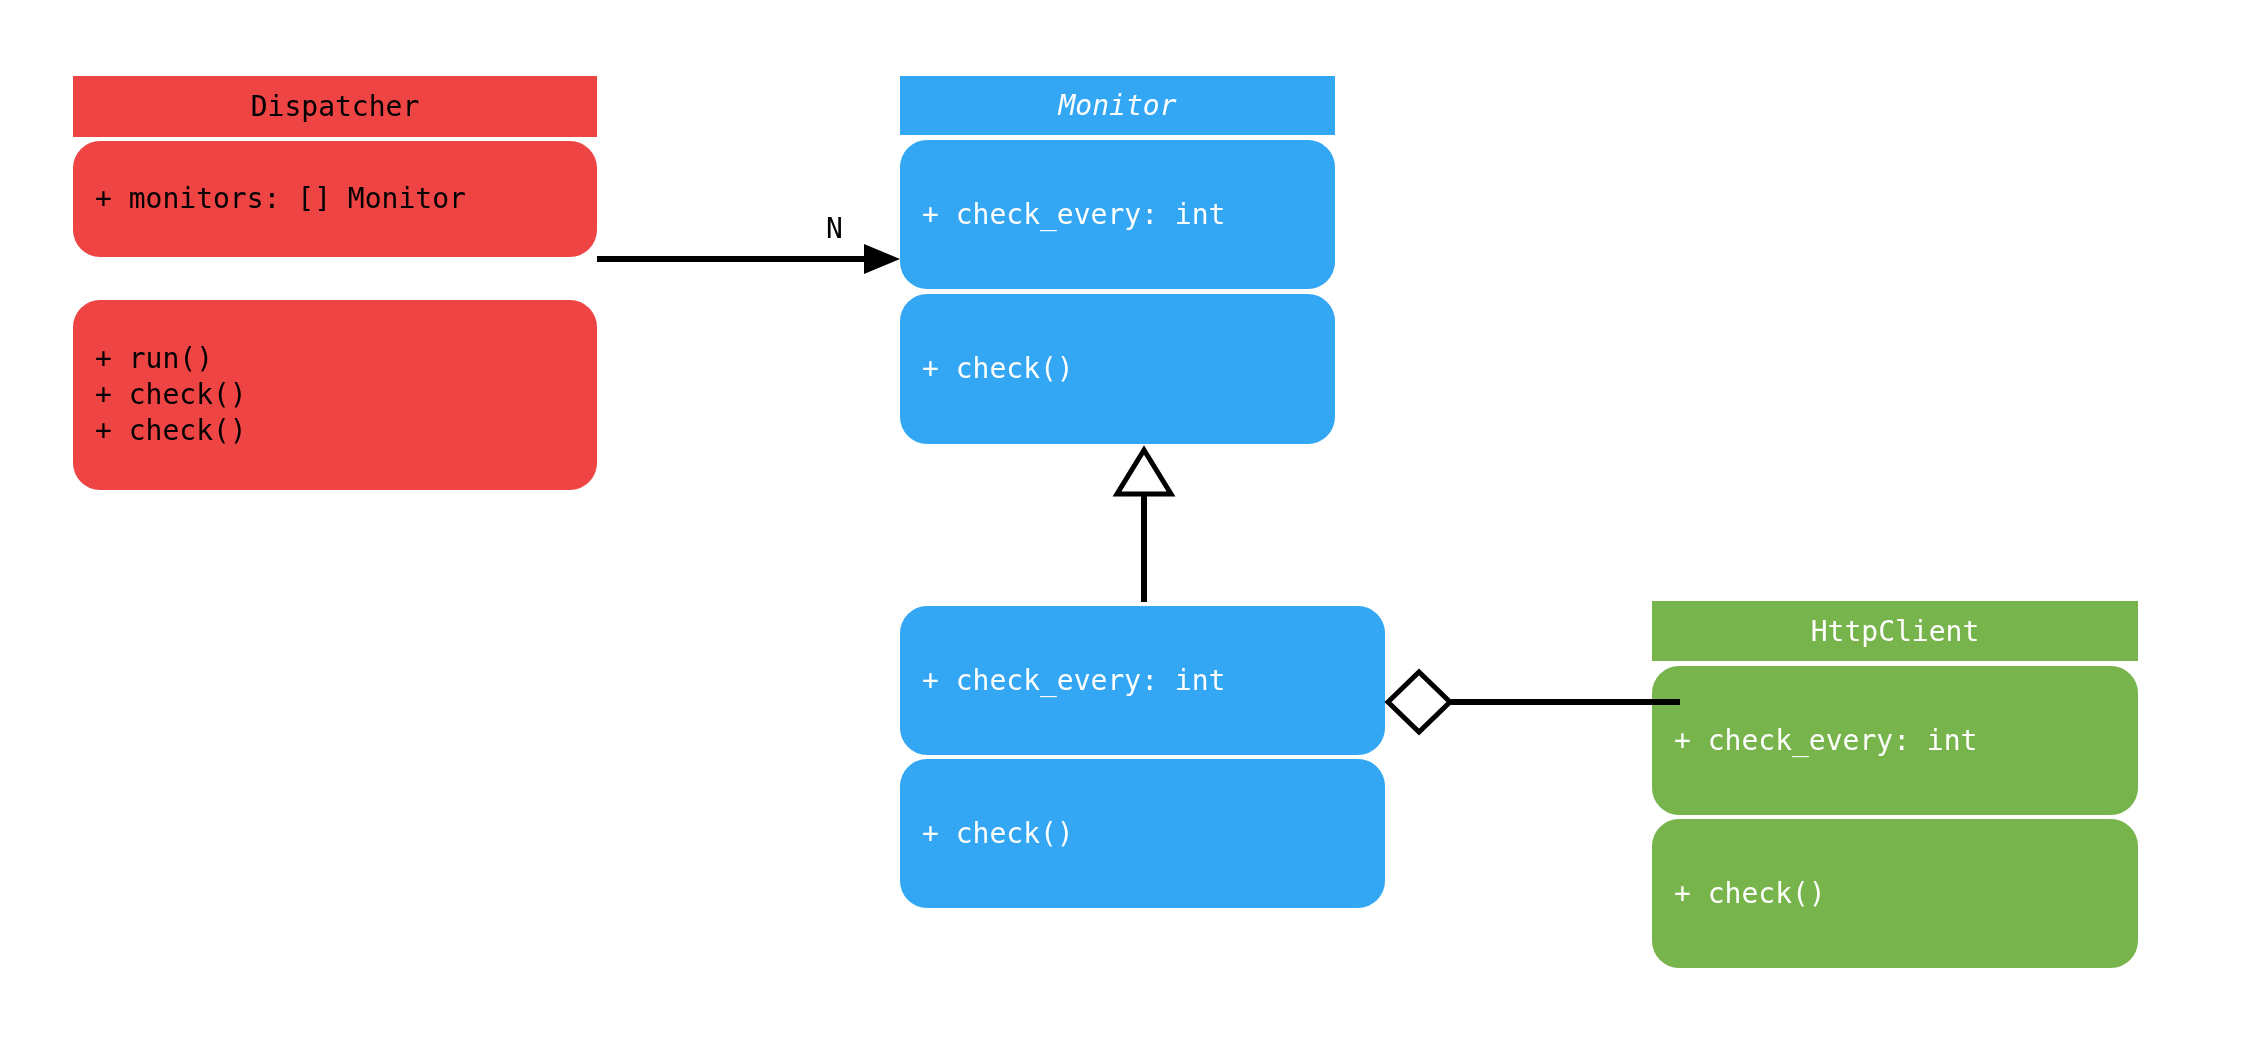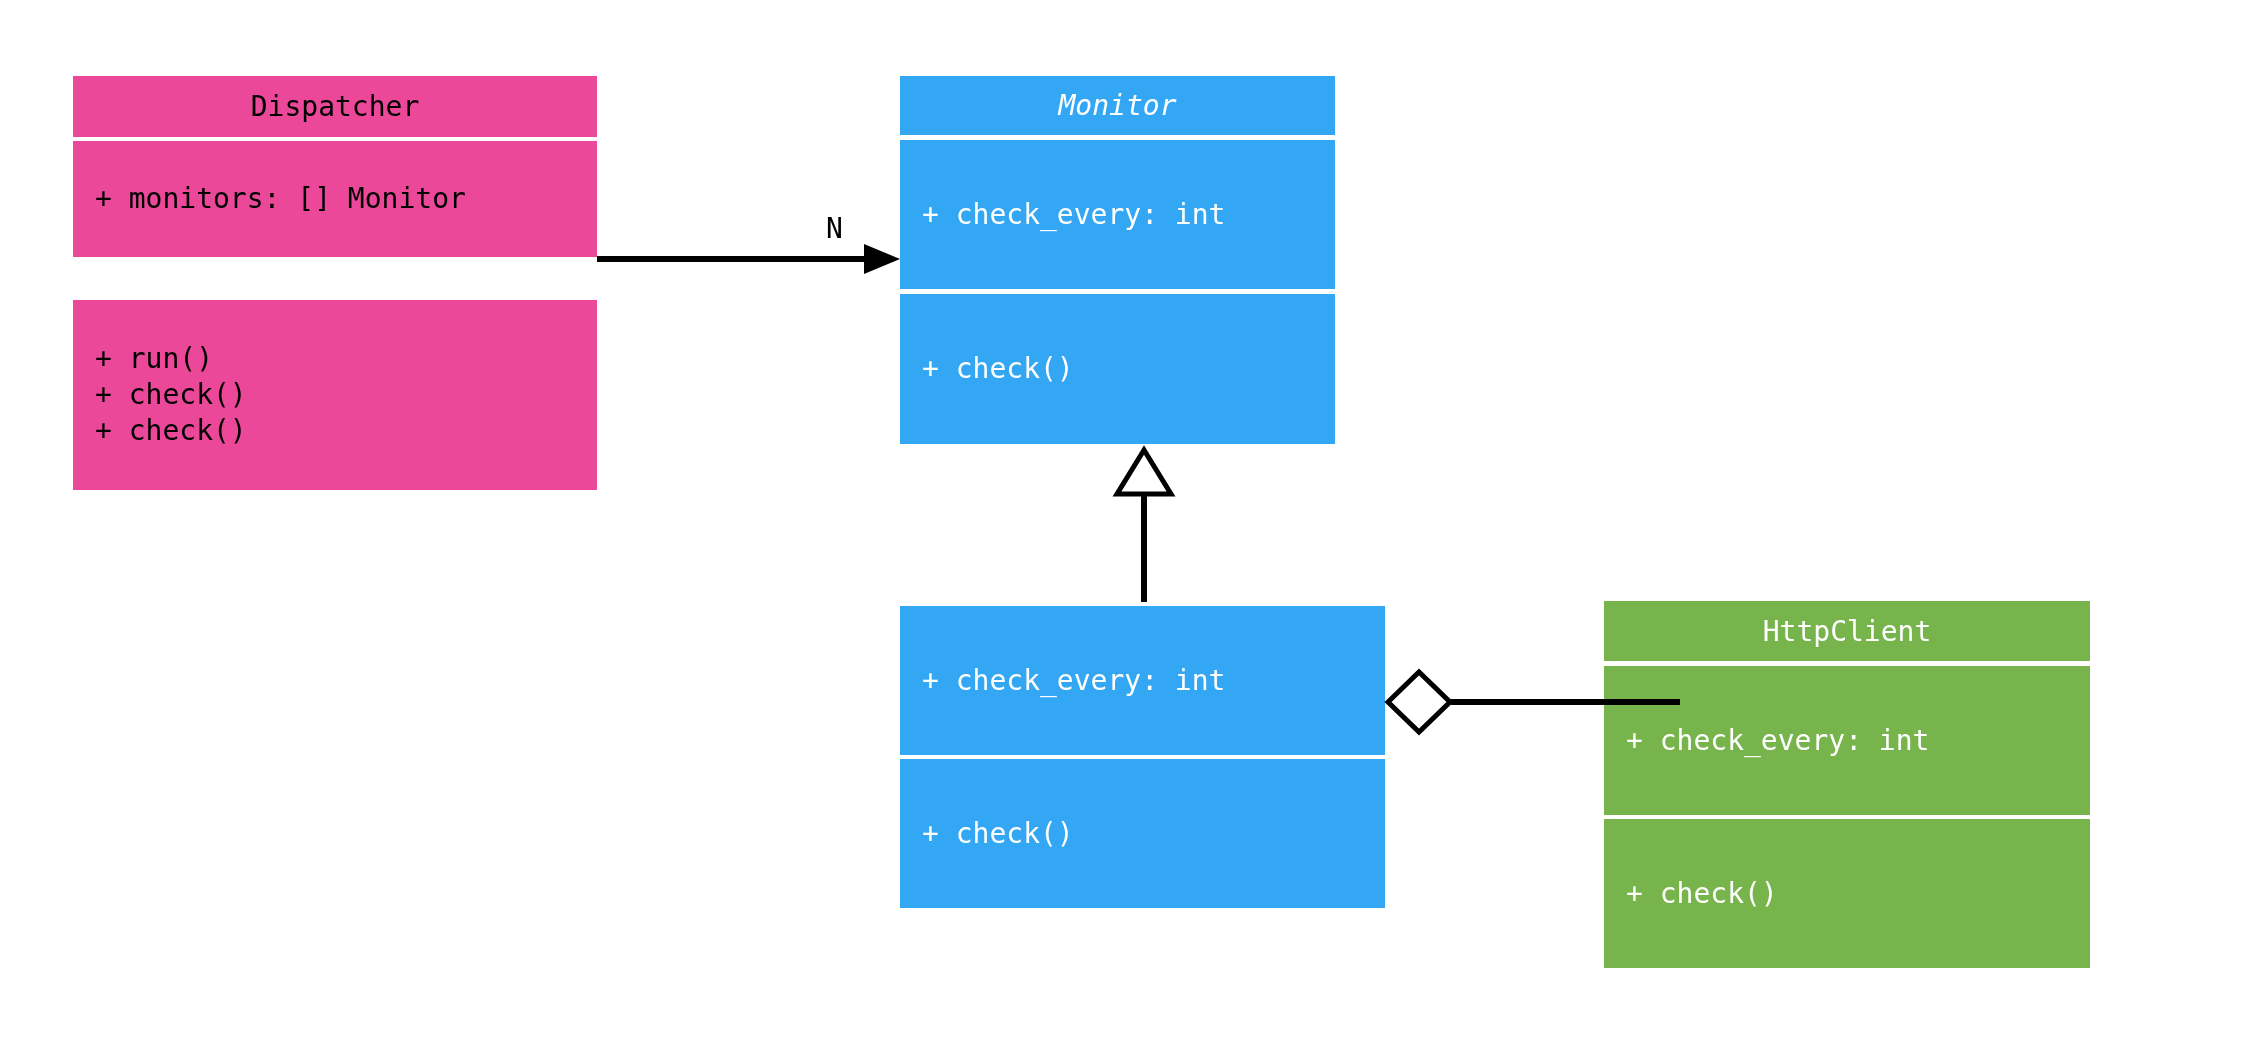--- a/index.html
+++ b/index.html
@@ -31,47 +31,48 @@
   }
   .uml-members {
     flex-direction: column;
     align-items: flex-start;
     justify-content: center;
     padding-left: 22px;
     padding-right: 10px;
     font-size: 28px;
     line-height: 36px;
     white-space: pre;
+    border-radius: 27px;
   }
   .gap4 { height: 4px; flex: none; }
   .gap5 { height: 5px; flex: none; }
 
   
   .c-dispatcher { left: 73px; top: 76px; width: 524px; }
-  .c-dispatcher .uml-row { background: #ec4899; color: #000000; }
+  .c-dispatcher .uml-row { background: #ef4444; color: #000000; }
   .c-dispatcher .uml-title   { height: 61px; }
   .c-dispatcher .row-attrs   { height: 116px; }
   .c-dispatcher .row-methods { height: 190px; margin-top: 39px; }
 
   
   .c-monitor { left: 900px; top: 76px; width: 435px; }
   .c-monitor .uml-row { background: #34A7F4; color: #ffffff; }
   .c-monitor .uml-title   { height: 59px; font-style: italic; }
   .c-monitor .row-attrs   { height: 149px; }
   .c-monitor .row-methods { height: 150px; }
 
   
   .c-httpmonitor { left: 900px; top: 601px; width: 485px; }
   .c-httpmonitor .uml-row { background: #34A7F4; color: #ffffff; }
   .c-httpmonitor .uml-title   { height: 60px; }
   .c-httpmonitor .row-attrs   { height: 149px; }
   .c-httpmonitor .row-methods { height: 149px; }
 
   
-  .c-httpclient { left: 1604px; top: 601px; width: 486px; }
+  .c-httpclient { left: 1652px; top: 601px; width: 486px; }
   .c-httpclient .uml-row { background: #77B54C; color: #ffffff; }
   .c-httpclient .uml-title   { height: 60px; }
   .c-httpclient .row-attrs   { height: 149px; }
   .c-httpclient .row-methods { height: 149px; }
 
   .connector-layer {
     position: absolute;
     left: 0; top: 0;
     width: 2244px;
     height: 1048px;

